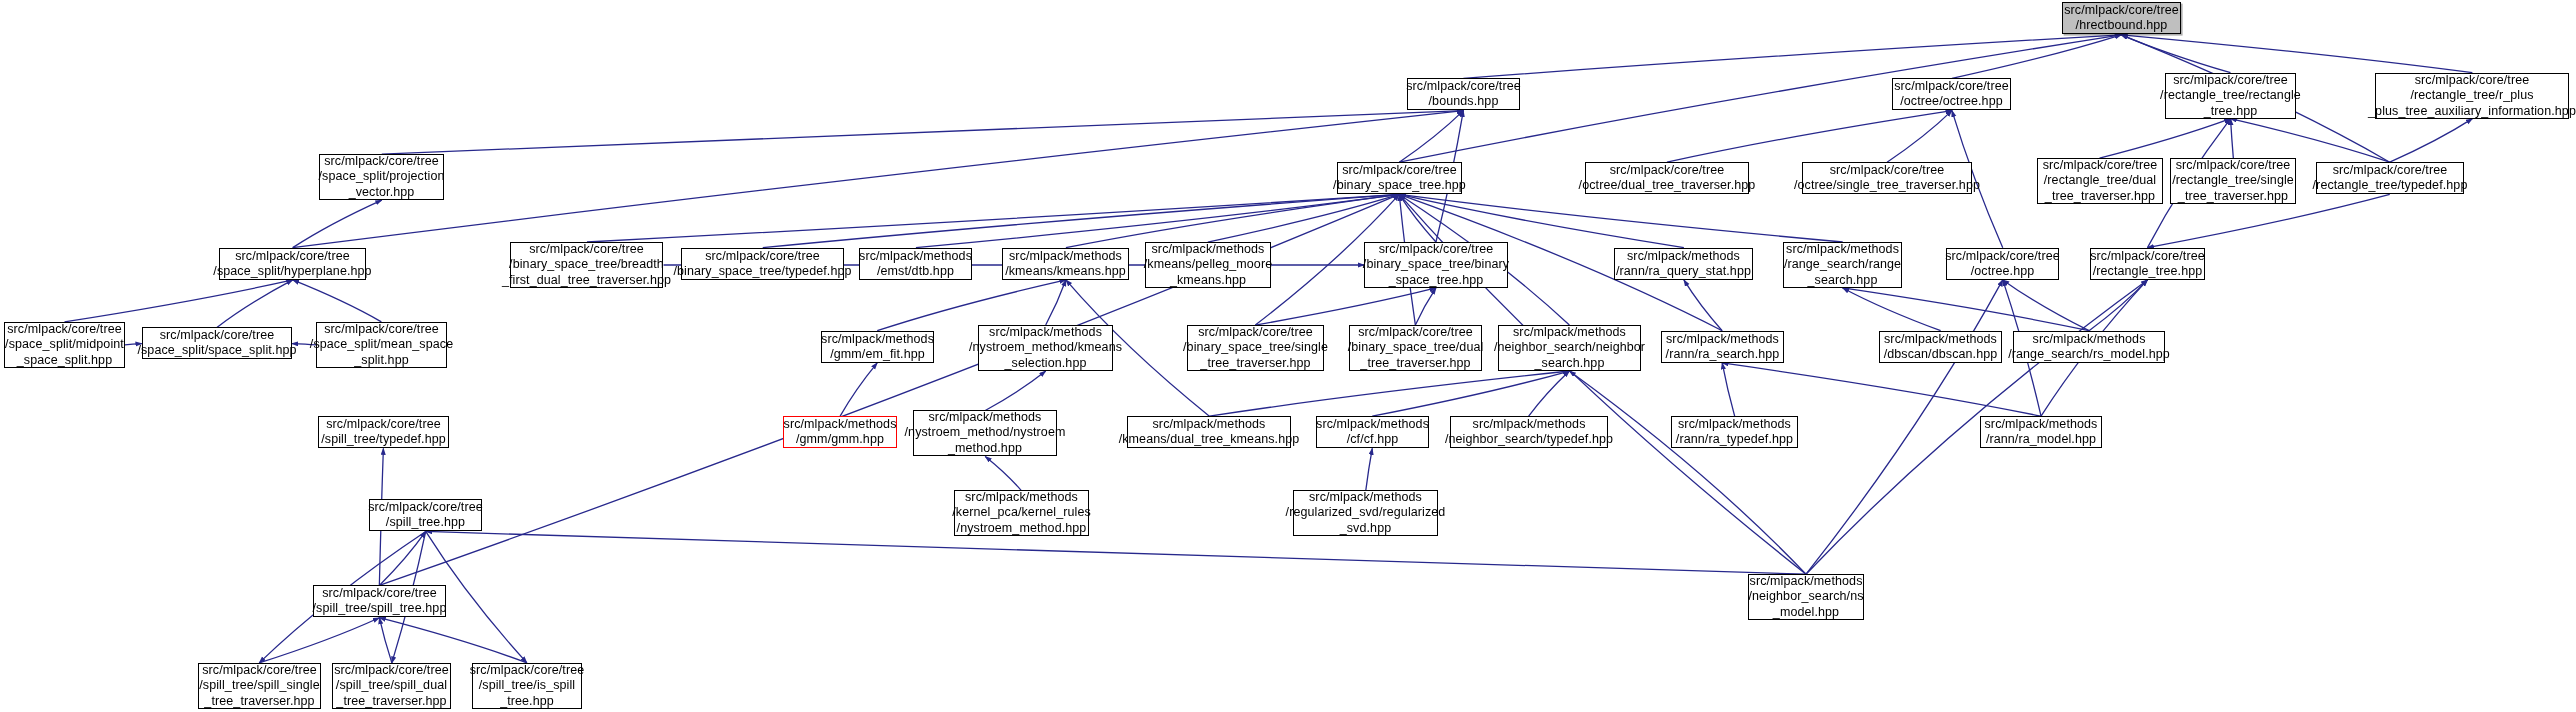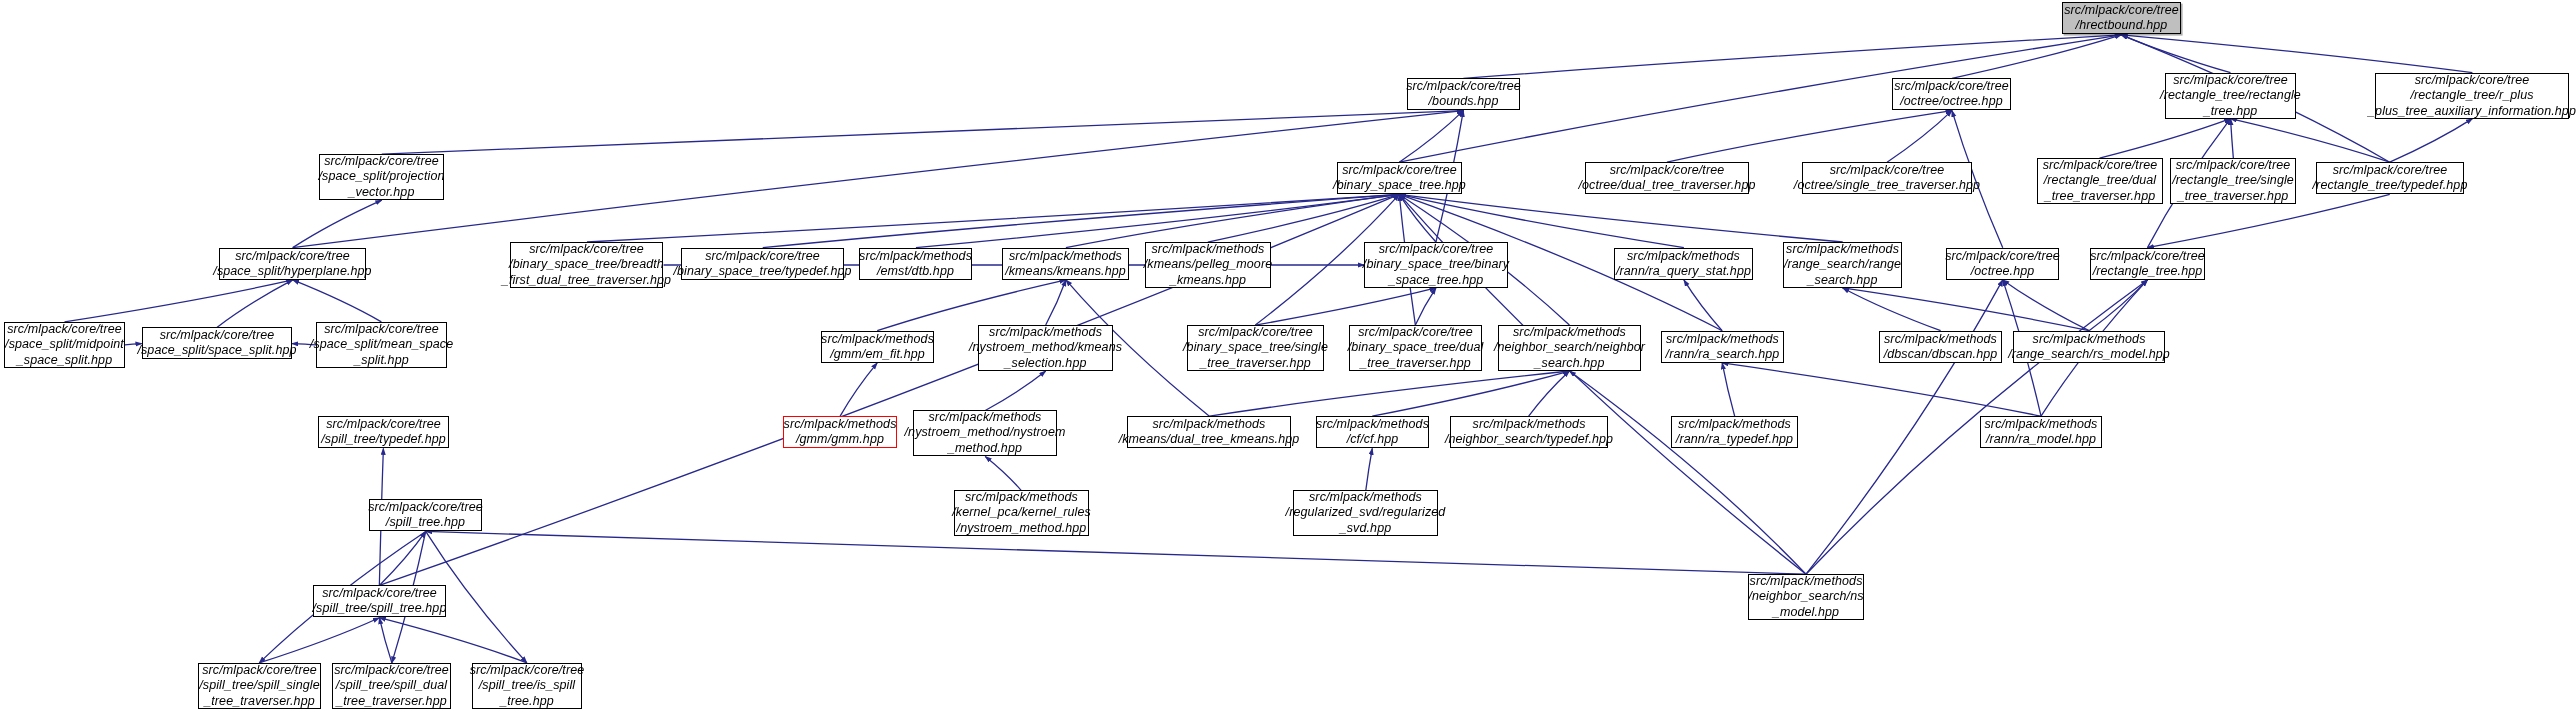--- a/index.html
+++ b/index.html
@@ -3,21 +3,21 @@
 <meta charset="utf-8">
 <style>
   html,body{margin:0;padding:0;background:#ffffff;}
   #canvas{position:relative;width:2576px;height:713px;background:#ffffff;
           font-family:"Liberation Sans","DejaVu Sans",sans-serif;overflow:hidden;}
   svg#edges{position:absolute;left:0;top:0;width:2576px;height:713px;pointer-events:none;}
   .node{position:absolute;box-sizing:border-box;background:#ffffff;
         border:0.8px solid #000000;display:flex;align-items:center;justify-content:center;
         text-align:center;color:#000000;line-height:1.22;letter-spacing:0.1px;
         font-size:12.5px;white-space:pre-line;padding:0.8px 3.2px;
-        box-shadow:1.6px 1.6px 0 rgba(0,0,0,0.32);font-style:italic;}
+        box-shadow:1.6px 1.6px 0 rgba(0,0,0,0.32);}
   .node.root{background:#bfbfbf;border:0.8px solid #000;}
   .node.red{border:0.8px solid #ff0000;box-shadow:none;}
   .node.plain{box-shadow:none;}
 </style>
 </head>
 <body>
 
 <div id="canvas">
   <svg id="edges" viewBox="0 0 3195 884" width="2576" height="713">
     <defs>

